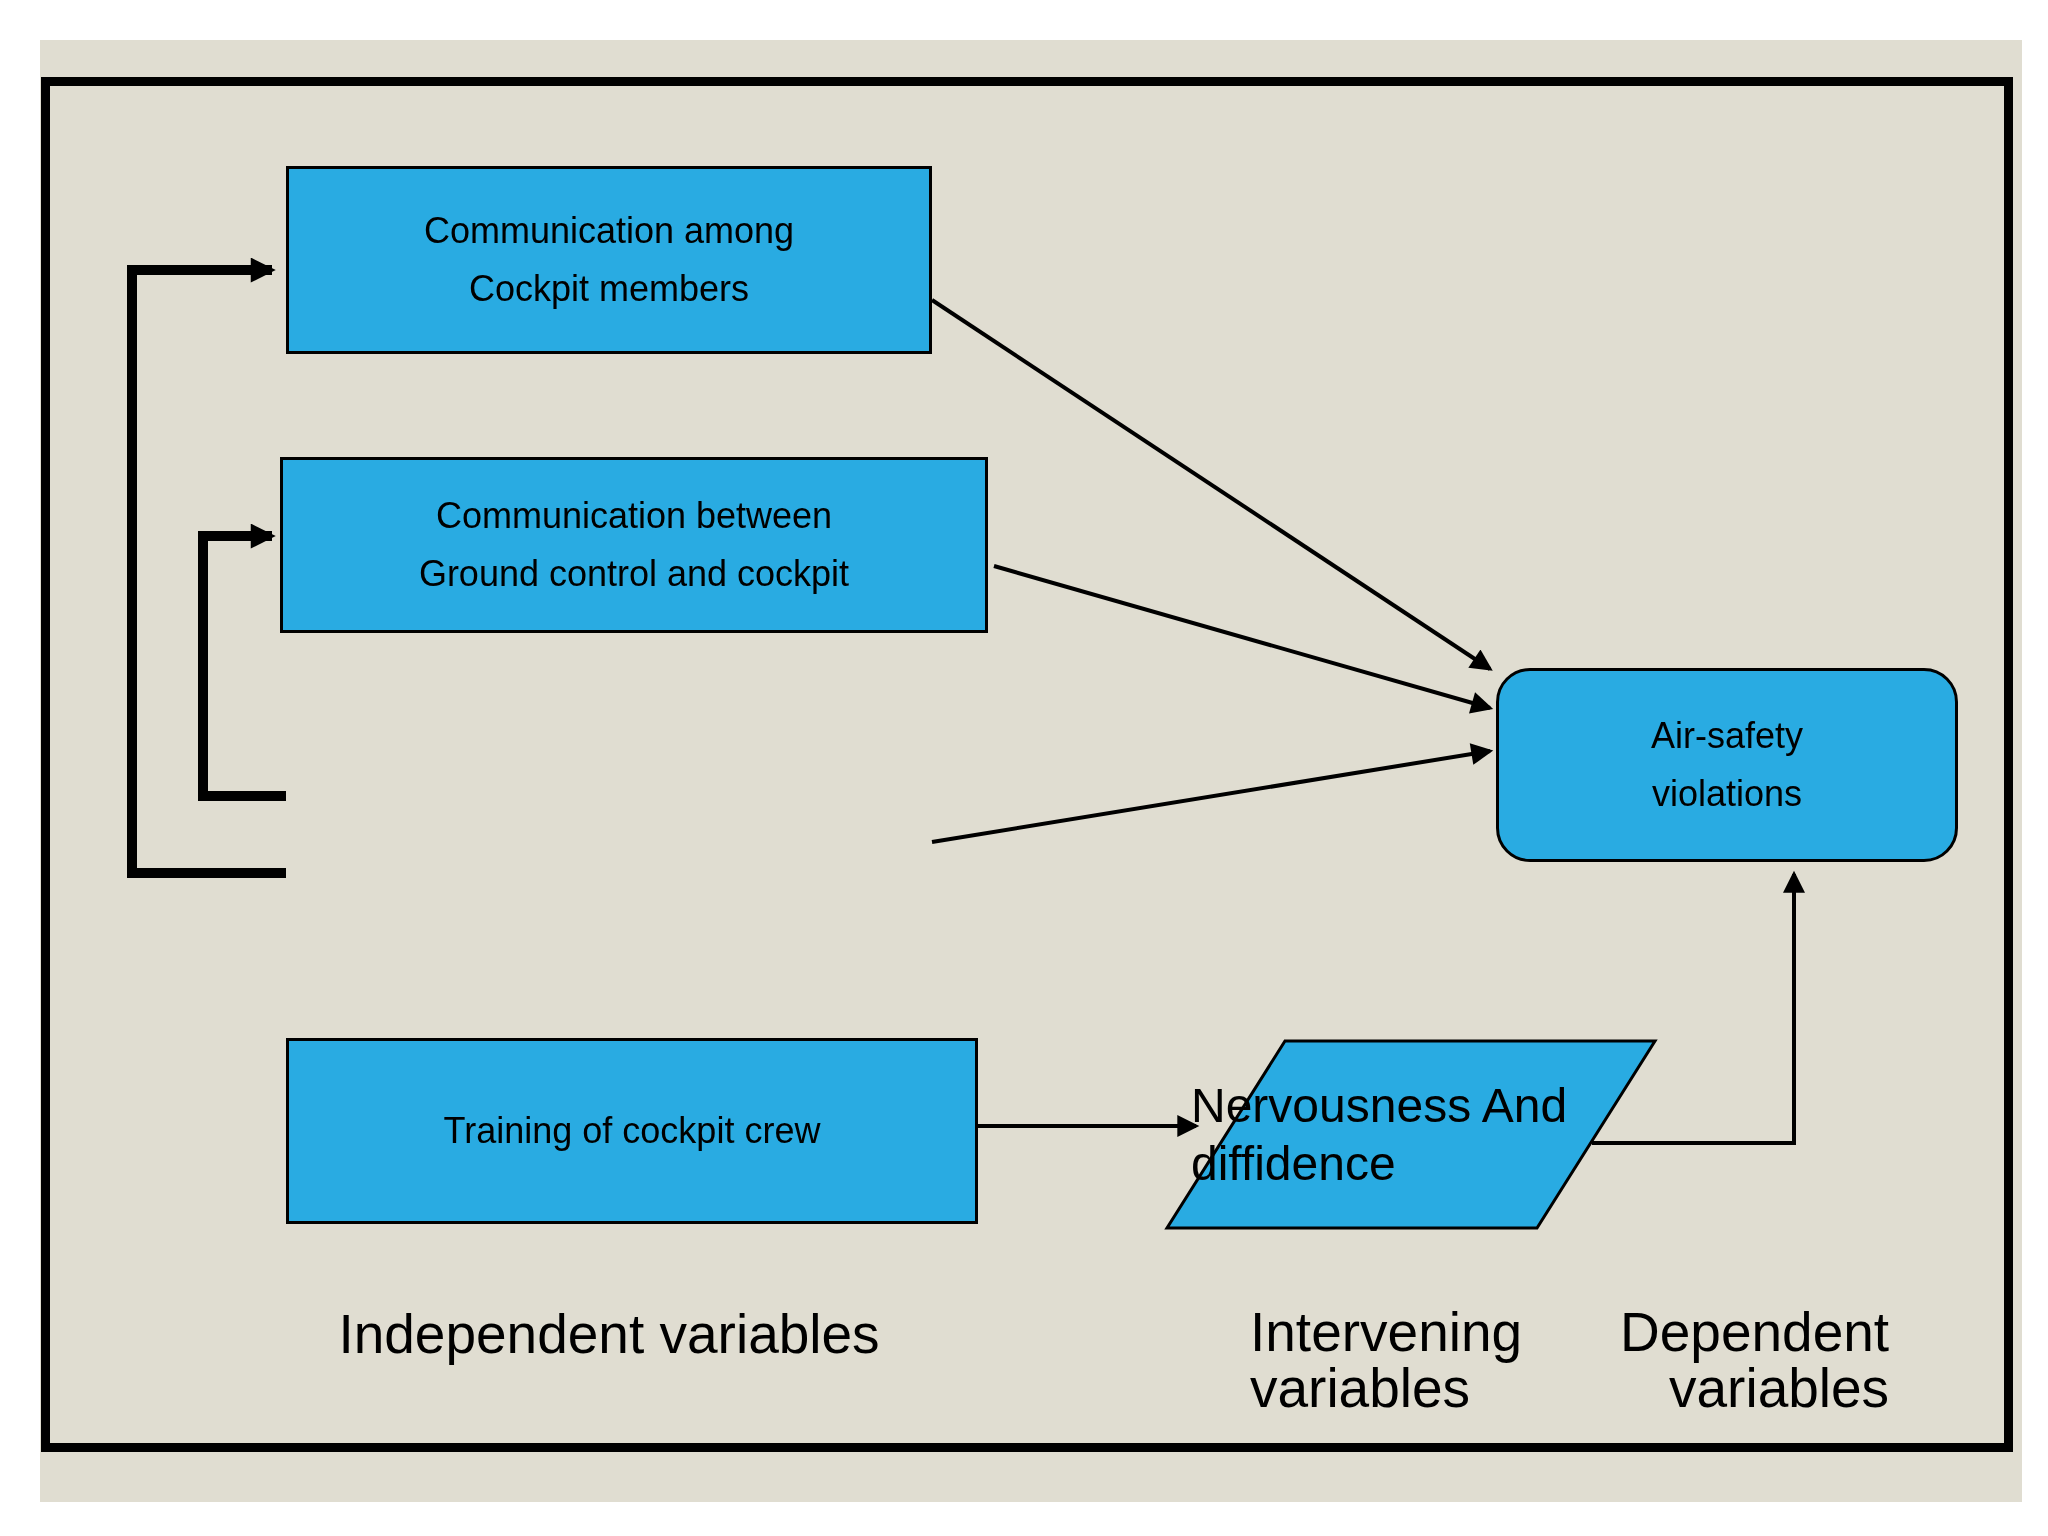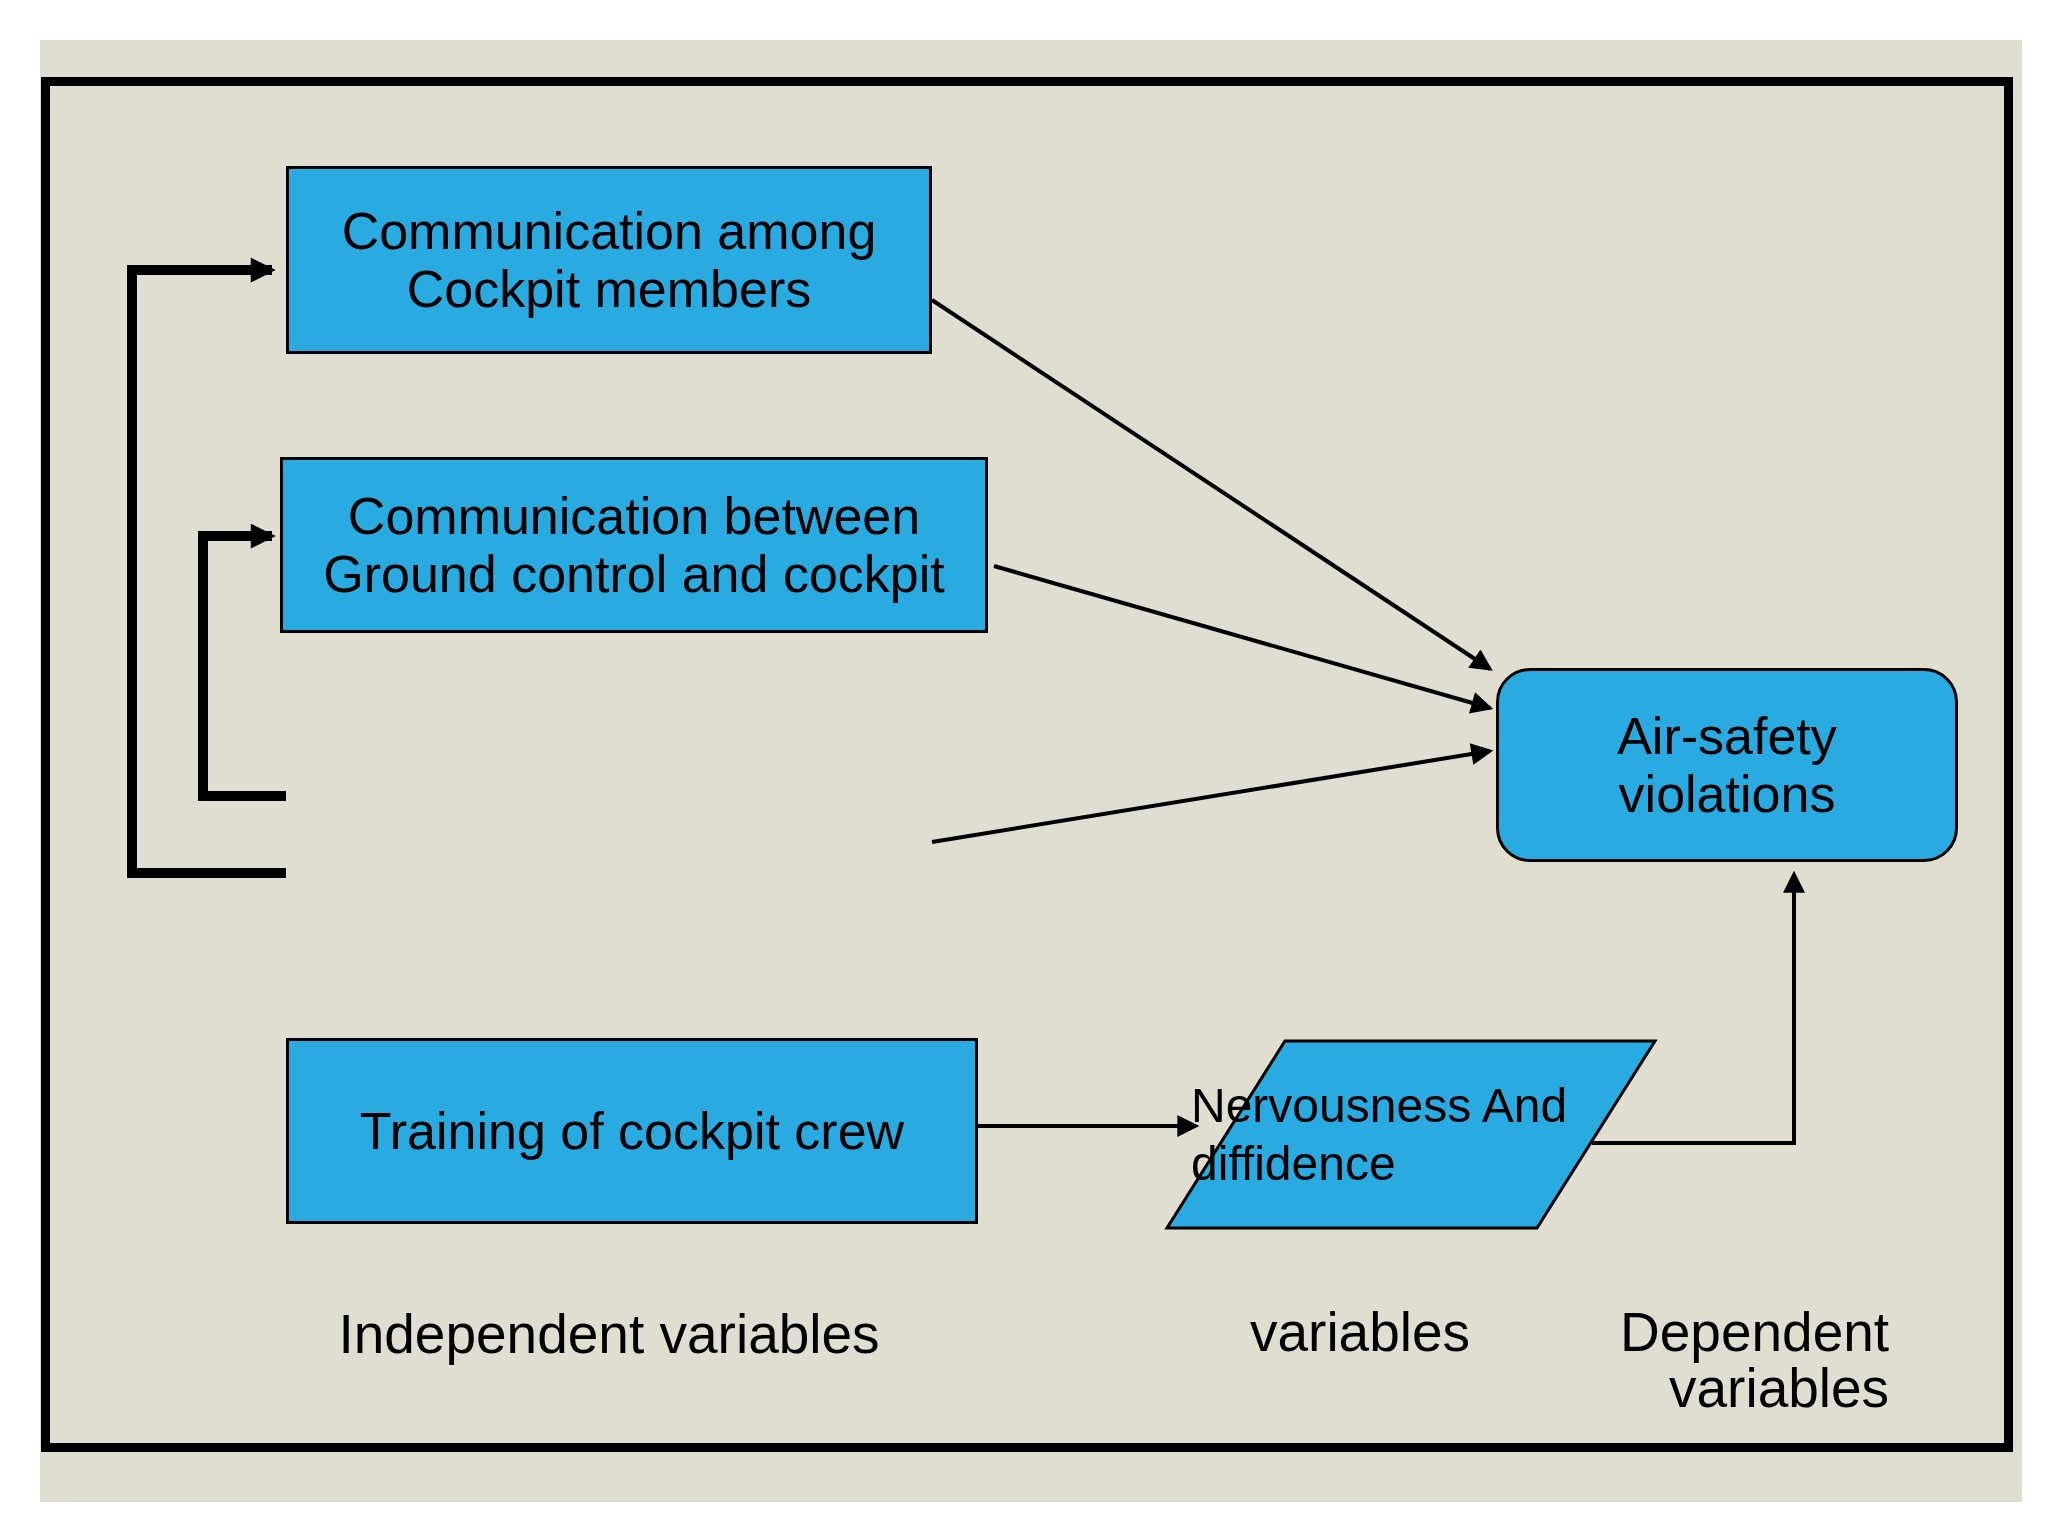--- a/index.html
+++ b/index.html
@@ -9,21 +9,21 @@
   }
   .paper{position:absolute;left:40px;top:40px;width:1982px;height:1462px;background:#e0ddd1;}
   .frame{
     position:absolute;left:41px;top:77px;width:1972px;height:1375px;
     border:9px solid #000;box-sizing:border-box;background:transparent;
   }
   svg.connectors{position:absolute;left:0;top:0;width:2048px;height:1536px;}
   .node{
     position:absolute;box-sizing:border-box;background:#29abe2;border:3px solid #000;
     display:flex;align-items:center;justify-content:center;text-align:center;
-    font-size:52px;line-height:58px;
+    font-size:36px;line-height:58px;
   }
   .node span{display:block;}
   .n1{left:286px;top:166px;width:646px;height:188px;}
   .n2{left:280px;top:457px;width:708px;height:176px;}
   .n3{left:286px;top:748px;width:646px;height:186px;}
   .n4{left:286px;top:1038px;width:692px;height:186px;}
   .n5{left:1496px;top:668px;width:462px;height:194px;border-radius:34px;}
   .para-text{
     position:absolute;left:1191px;top:1041px;width:440px;height:187px;
     display:flex;align-items:center;justify-content:center;text-align:left;
@@ -100,20 +100,21 @@
   <div class="para-text">
     <div>
       <span>Nervousness</span>
       <span>And diffidence</span>
     </div>
   </div>
 
   <div class="cat-label lab1">Independent variables</div>
 
   <div class="cat-label lab2">
+    <span>Intervening</span>
     <span>variables</span>
   </div>
 
   <div class="cat-label lab3">
     <span>Dependent</span>
     <span>variables</span>
   </div>
 
 </div>
 

